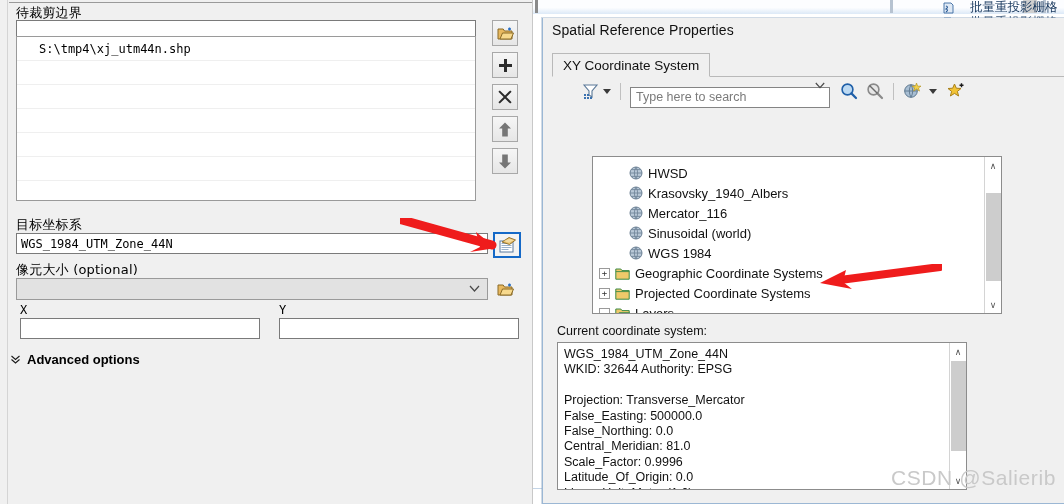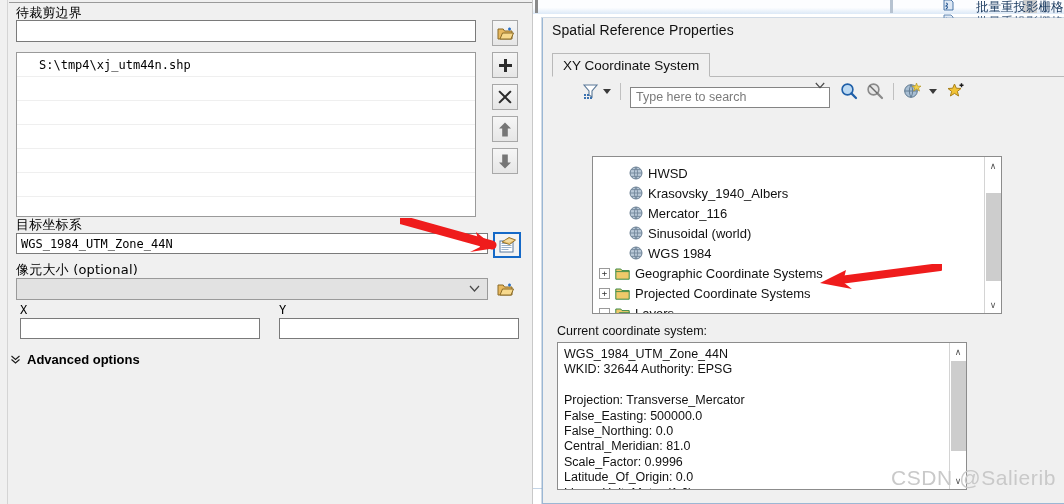--- a/index.html
+++ b/index.html
@@ -115,21 +115,21 @@
   #bg-top-white {
     position: absolute; left: 0; top: 0; right: 0; height: 14px;
     background: linear-gradient(#fcfdff 55%, #dce9f7 100%);
   }
   #bg-splitbar-a { position: absolute; left: 2px; top: 0; width: 3px; height: 13px; background: #8a8a8a; }
   #bg-splitbar-b { position: absolute; left: 357px; top: 0; width: 3px; height: 13px; background: #b7c3d1; }
   #bg-splitbar-c { position: absolute; left: 490px; top: 0; width: 14px; height: 13px; background: #cfcfcf; }
   #bg-splitbar-d { position: absolute; left: 510px; top: 0; width: 3px; height: 13px; background: #b7c3d1; }
   #bg-tree-entry-1, #bg-tree-entry-2 {
     position: absolute;
-    display: flex; align-items: flex-start; gap: 21px;
+    display: flex; align-items: center; gap: 15px;
     font-size: 12.5px; color: #16365c; white-space: nowrap;
   }
   #bg-tree-entry-1 { left: 409px; top: -1px; }
   #bg-tree-entry-2 { left: 409px; top: 14px; opacity: .85; }
   #bg-gray-strip {
     position: absolute; left: 467px; top: 30px; right: 0; height: 26px;
     background: #f0f0f0; border-top: 1px solid #dcdcdc; border-bottom: 1px solid #c8c8c8;
   }
   #bg-bottom-row {
     position: absolute; left: 0; bottom: 0; right: 0; height: 16px;
@@ -303,21 +303,21 @@
     <div class="field-label cjk" style="left:16px; top:4px;">待裁剪边界</div>
     <div class="text-input" style="left:16px; top:20px; width:460px; height:22px;"></div>
     <div class="side-btn" style="left:492px; top:20px;">
       <svg width="17" height="15" viewBox="0 0 17 15">
         <path d="M1 3 L1 13 L15 13 L15 5 L7.5 5 L6.2 3 Z" fill="#e8b960" stroke="#8a6a26" stroke-width="1"></path>
         <path d="M3 13 L5.5 7 L16.5 7 L14 13 Z" fill="#f7d98d" stroke="#8a6a26" stroke-width="1"></path>
         <path d="M12.5 1.5 l0 3 M11 3 l3 0" stroke="#2a6fc4" stroke-width="1.4"></path>
       </svg>
     </div>
 
-    <div class="list-box" style="left:16px; top:52px; width:460px; height:165px;">
+    <div class="list-box" style="left:16px; top:36px; width:460px; height:165px;">
       <div class="list-row">S:\tmp4\xj_utm44n.shp</div>
       <div class="list-row"></div>
       <div class="list-row"></div>
       <div class="list-row"></div>
       <div class="list-row"></div>
       <div class="list-row"></div>
       <div class="list-row"></div>
 
     </div>
 

